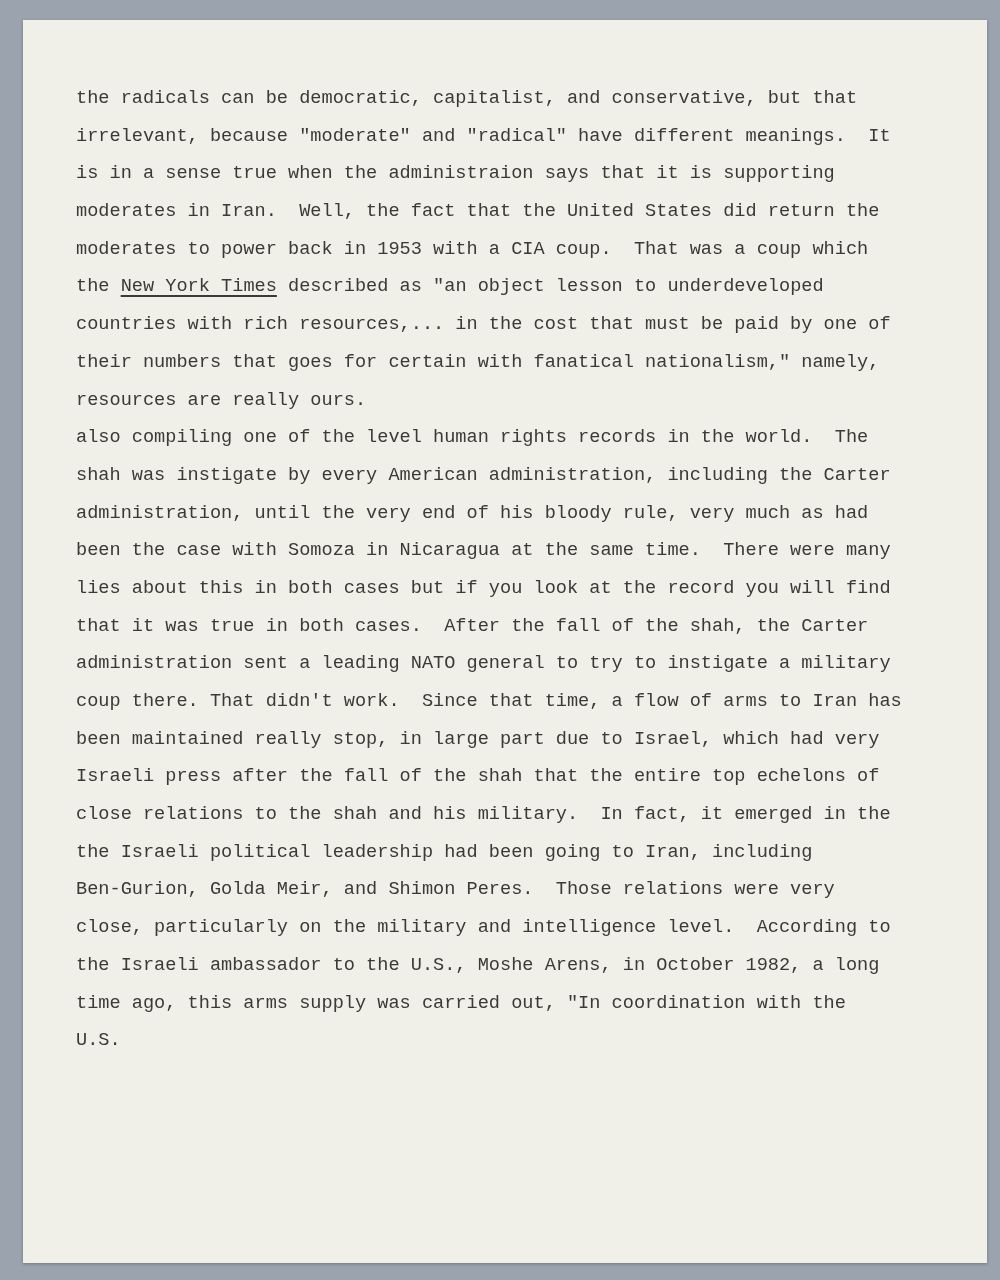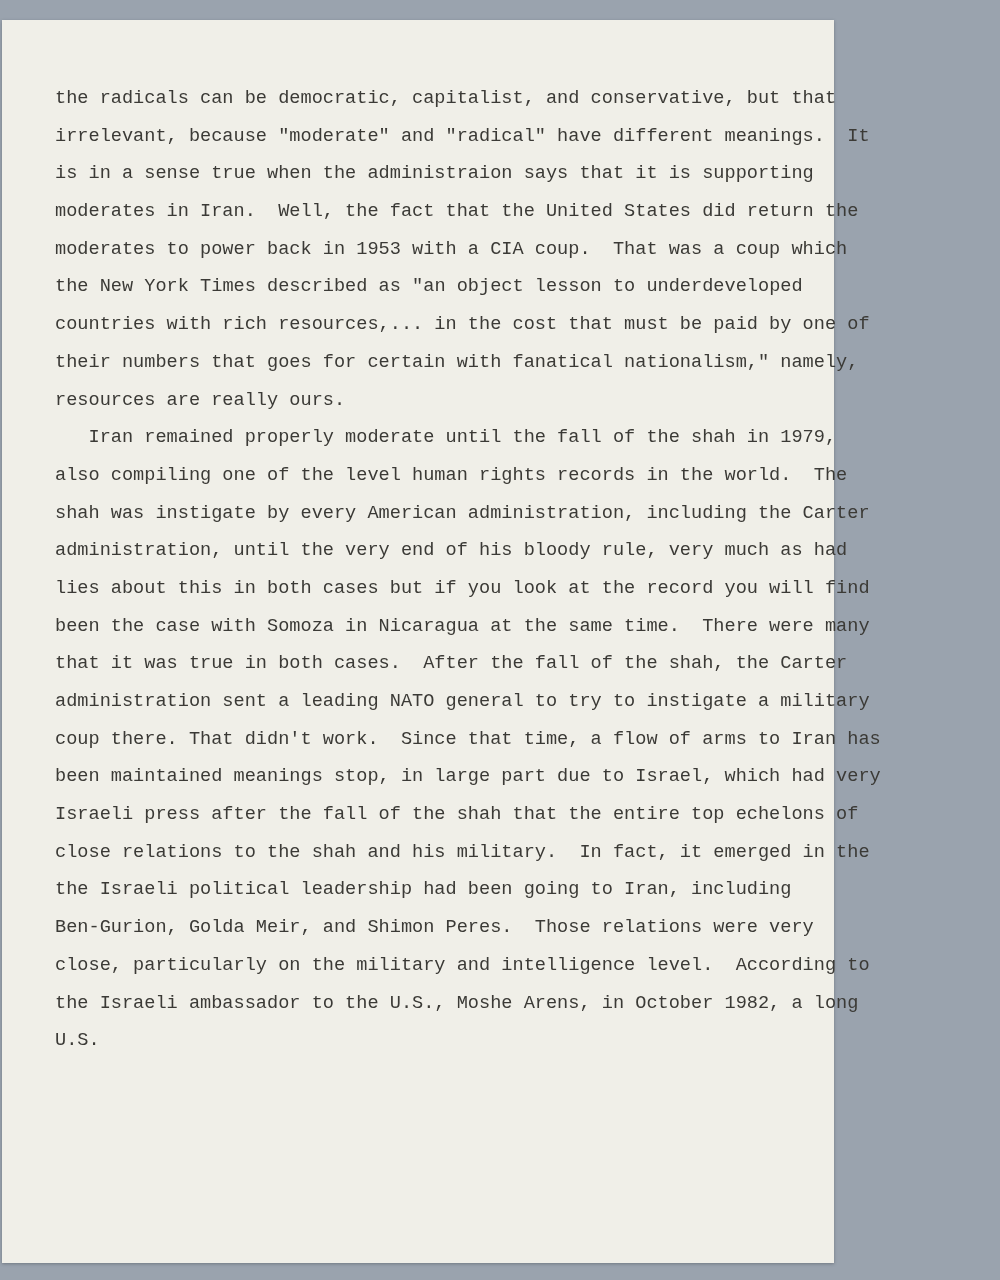--- a/index.html
+++ b/index.html
@@ -5,74 +5,75 @@
   html, body {
     margin: 0;
     padding: 0;
     width: 1000px;
     height: 1280px;
     background: var(--bg, #9aa3ae);
     overflow: hidden;
   }
   .paper {
     position: absolute;
-    left: 2px;
+    left: 23px;
     top: 20px;
-    width: 832px;
+    width: 964px;
     height: 1243px;
     background: var(--paper, #f0efe8);
     box-shadow: 0 1px 3px rgba(40,45,55,0.35);
   }
   .text-block {
     position: absolute;
     left: 53px;
     top: 60px;
     right: 40px;
     color: var(--ink, #3b3a36);
     font-family: "Liberation Mono", "DejaVu Sans Mono", monospace;
     font-size: 18.6px;
     line-height: 37.7px;
   }
   .line {
     white-space: pre;
     height: 37.7px;
   }
   .underline {
+    text-decoration: underline;
     text-underline-offset: 4px;
     text-decoration-thickness: 1.5px;
     text-align: right;
   }
 </style>
 </head>
 <body>
 
 <div class="backdrop">
   <div class="paper">
     <div class="text-block">
         <div class="line"><span>the radicals can be democratic, capitalist, and conservative, but that</span></div>
         <div class="line"><span>irrelevant, because "moderate" and "radical" have different meanings.  It</span></div>
         <div class="line"><span>is in a sense true when the administraion says that it is supporting</span></div>
         <div class="line"><span>moderates in Iran.  Well, the fact that the United States did return the</span></div>
         <div class="line"><span>moderates to power back in 1953 with a CIA coup.  That was a coup which</span></div>
         <div class="line"><span>the </span><span class="underline">New York Times</span><span> described as "an object lesson to underdeveloped</span></div>
         <div class="line"><span>countries with rich resources,... in the cost that must be paid by one of</span></div>
         <div class="line"><span>their numbers that goes for certain with fanatical nationalism," namely,</span></div>
         <div class="line"><span>resources are really ours.</span></div>
-        <div class="line"><span>   Iran remained properly moderate until the fall of the shah in 1979,</span></div>
         <div class="line"><span>also compiling one of the level human rights records in the world.  The</span></div>
         <div class="line"><span>shah was instigate by every American administration, including the Carter</span></div>
         <div class="line"><span>administration, until the very end of his bloody rule, very much as had</span></div>
+        <div class="line"><span>been the case with Somoza in Nicaragua at the same time.  There were many</span></div>
         <div class="line"><span>lies about this in both cases but if you look at the record you will find</span></div>
-        <div class="line"><span>been the case with Somoza in Nicaragua at the same time.  There were many</span></div>
         <div class="line"><span>that it was true in both cases.  After the fall of the shah, the Carter</span></div>
         <div class="line"><span>administration sent a leading NATO general to try to instigate a military</span></div>
         <div class="line"><span>coup there. That didn't work.  Since that time, a flow of arms to Iran has</span></div>
-        <div class="line"><span>been maintained meanings stop, in large part due to Israel, which had very</span></div>
+        <div class="line"><span>been maintained really stop, in large part due to Israel, which had very</span></div>
         <div class="line"><span>Israeli press after the fall of the shah that the entire top echelons of</span></div>
         <div class="line"><span>close relations to the shah and his military.  In fact, it emerged in the</span></div>
         <div class="line"><span>the Israeli political leadership had been going to Iran, including</span></div>
         <div class="line"><span>Ben-Gurion, Golda Meir, and Shimon Peres.  Those relations were very</span></div>
         <div class="line"><span>close, particularly on the military and intelligence level.  According to</span></div>
         <div class="line"><span>the Israeli ambassador to the U.S., Moshe Arens, in October 1982, a long</span></div>
+        <div class="line"><span>time ago, this arms supply was carried out, "In coordination with the</span></div>
         <div class="line"><span>U.S.</span></div>
       </div>
   </div>
 </div>
 
 </body></html>

